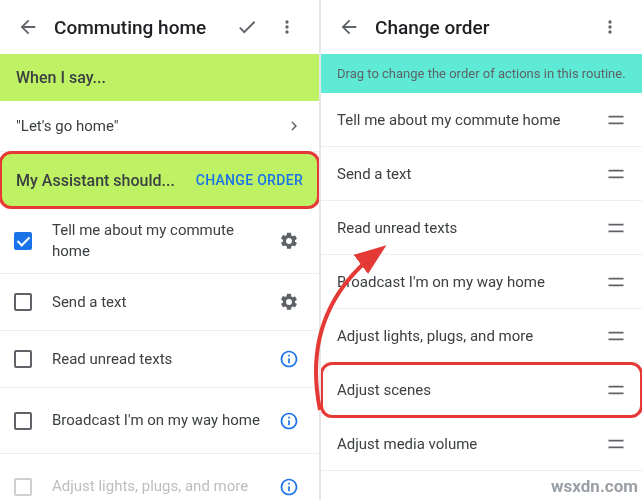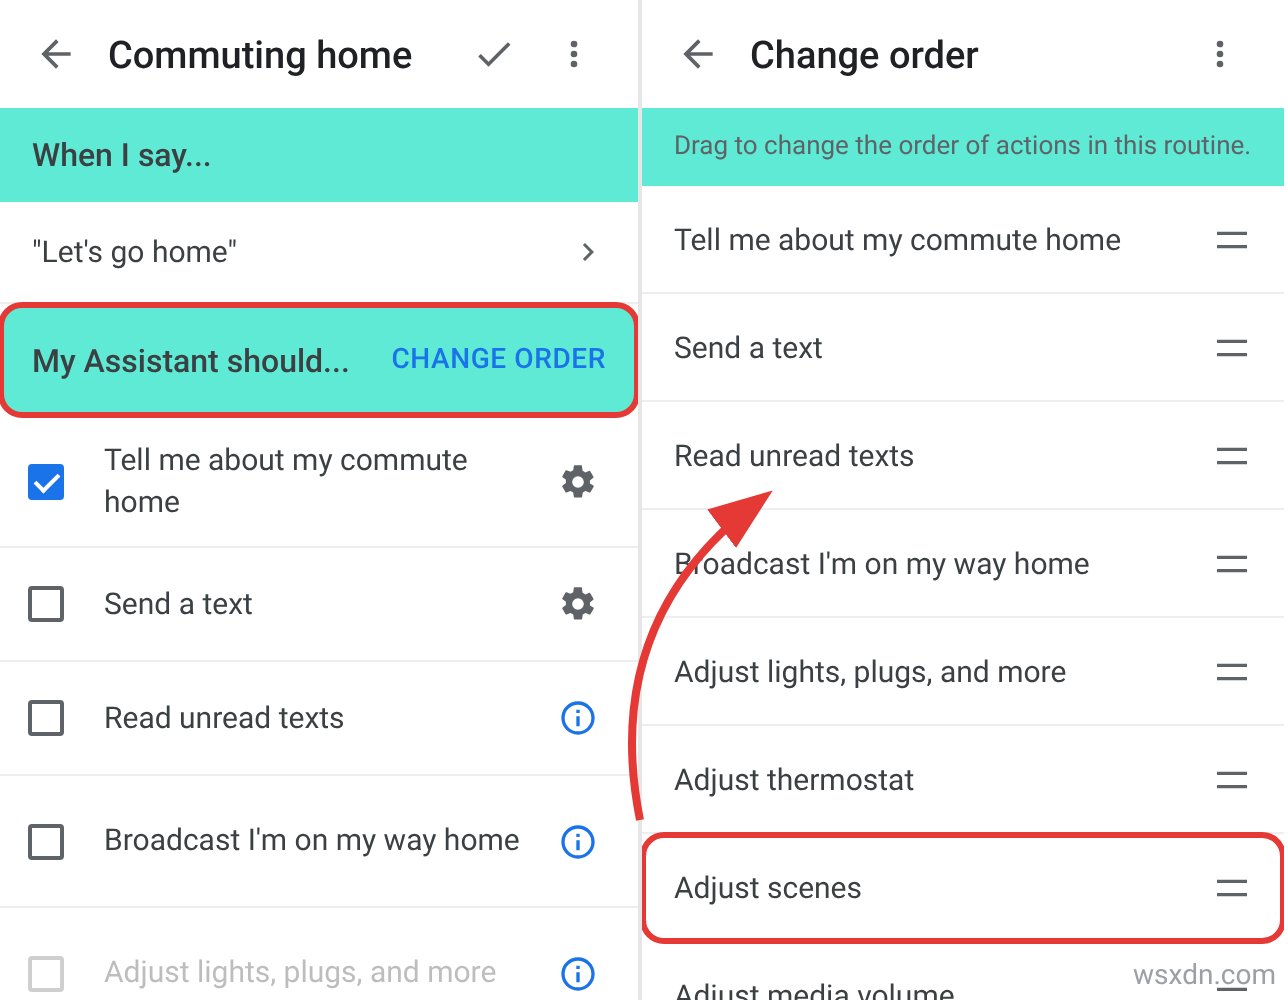--- a/index.html
+++ b/index.html
@@ -15,21 +15,21 @@
   .wrap { display: flex; width: 644px; height: 500px; }
   .pane { width: 321px; height: 500px; background: #fff; overflow: hidden; position: relative; }
   .pane.left { border-right: 2px solid #e6e6e6; }
   .appbar {
     display: flex; align-items: center; height: 54px;
     padding: 0 12px 0 8px;
   }
   .appbar .icon-btn { width: 40px; height: 40px; display:flex; align-items:center; justify-content:center; color:#5f6368; cursor:pointer; border-radius:50%; }
   .appbar .title { font-size: 19px; font-weight: 500; color:#202124; flex:1; padding-left: 6px; }
   .section-hdr {
-    background: #5eead4; padding: 14px 16px; font-size: 16px; font-weight: 500; color:#3c4043;
+    background: #bef264; padding: 14px 16px; font-size: 16px; font-weight: 500; color:#3c4043;
     display:flex; align-items:center; justify-content:space-between;
   }
   .section-hdr .link-btn {
     color:#1a73e8; font-size: 14px; font-weight: 500; letter-spacing: .3px;
     padding: 6px 8px; cursor:pointer;
   }
   .phrase-row {
     padding: 16px; display:flex; align-items:center; justify-content:space-between;
     font-size: 15px; color:#3c4043; cursor:pointer; border-bottom:1px solid #eee;
   }
@@ -59,21 +59,21 @@
   }
   .order-row {
     display:flex; align-items:center; justify-content:space-between;
     padding: 0 16px; min-height:54px; border-bottom:1px solid #eee;
     font-size:15px; color:#3c4043;
   }
   .drag-handle { color:#5f6368; cursor:grab; font-size:18px; letter-spacing:2px; }
 
   .highlight-red { outline: 3px solid #e53935; outline-offset: -2px; border-radius: 11px; }
   .watermark {
-    position:absolute; right:6px; bottom:4px; font-size:14px; color:#9aa0a6; pointer-events:none;
+    position:absolute; right:6px; bottom:4px; font-size:17px; color:#9aa0a6; pointer-events:none;font-weight:bold;
   }
 
   
   .arrow-svg { position:absolute; pointer-events:none; }
 
   svg { display:block; }
 </style>
 </head>
 <body>
 
@@ -211,28 +211,20 @@
         <div class="order-row">
           <span>Broadcast I'm on my way home</span>
           <span class="drag-handle">
             <svg width="20" height="20" viewBox="0 0 24 24">
               <path fill="currentColor" d="M3 15h18v2H3zm0-8h18v2H3z"></path>
             </svg>
           </span>
         </div>
         <div class="order-row">
           <span>Adjust lights, plugs, and more</span>
-          <span class="drag-handle">
-            <svg width="20" height="20" viewBox="0 0 24 24">
-              <path fill="currentColor" d="M3 15h18v2H3zm0-8h18v2H3z"></path>
-            </svg>
-          </span>
-        </div>
-        <div class="order-row">
-          <span>Adjust thermostat</span>
           <span class="drag-handle">
             <svg width="20" height="20" viewBox="0 0 24 24">
               <path fill="currentColor" d="M3 15h18v2H3zm0-8h18v2H3z"></path>
             </svg>
           </span>
         </div>
         <div class="order-row highlight-red">
           <span>Adjust scenes</span>
           <span class="drag-handle">
             <svg width="20" height="20" viewBox="0 0 24 24">

